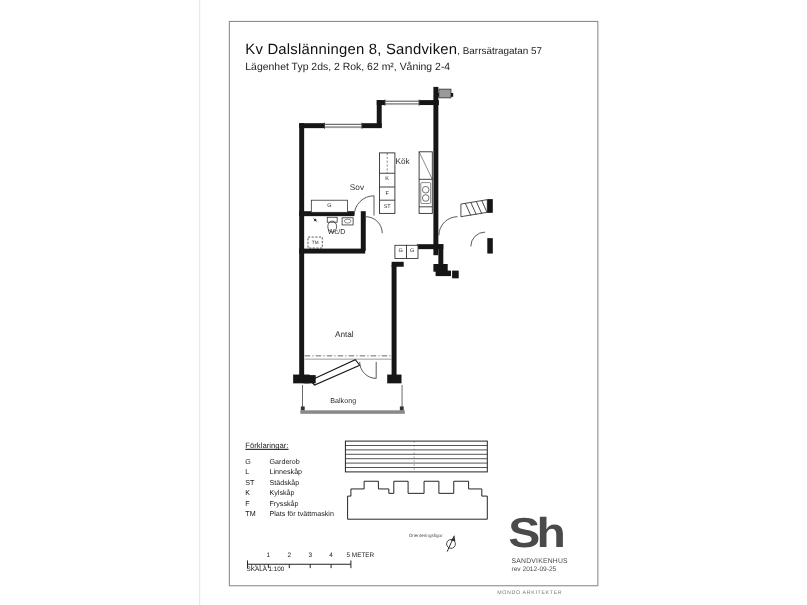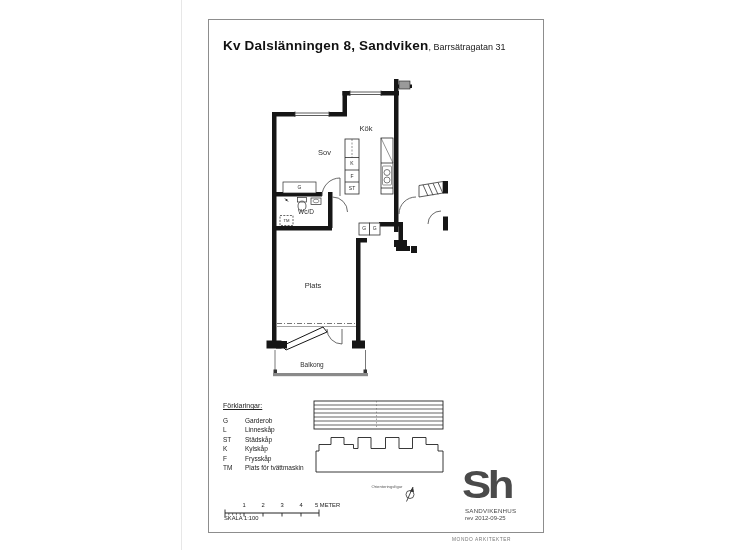--- a/index.html
+++ b/index.html
@@ -4,26 +4,26 @@
 <style>
   html,body{margin:0;padding:0;background:#ffffff;}
   .stage{position:relative;width:734px;height:550px;background:#ffffff;overflow:hidden;
          font-family:"Liberation Sans", sans-serif;color:#1a1a1a;}
   .scan-line{position:absolute;left:181px;top:0;width:1px;height:550px;background:#e7e7e7;}
   .sheet{position:absolute;left:208px;top:19px;width:336px;height:514px;background:#fff;
          border:1px solid #8d8d8d;box-sizing:border-box;}
   .plan-svg{position:absolute;left:0;top:0;}
   
   .title-block{position:absolute;left:14px;top:16px;white-space:nowrap;}
-  .title-main{font-size:13.5px;font-weight:bold;letter-spacing:.2px;color:#111;}
+  .title-main{font-size:13.5px;font-weight:normal;letter-spacing:.2px;color:#111;}
   .title-suffix{font-size:9px;color:#222;}
   .title-sub{font-size:9.5px;margin-top:2px;color:#222;}
   
   .plan-label{position:absolute;text-align:center;color:#2e2e2e;line-height:1;}
-  .lbl-room{font-size:7.5px;}
+  .lbl-room{font-size:7.5px;margin-top:18px;}
   .lbl-small{font-size:6.5px;}
   .lbl-fix{font-size:5px;}
   .lbl-tm{font-size:4.2px;}
   
   .legend{position:absolute;left:14px;top:382px;color:#222;}
   .legend-heading{font-size:7px;text-decoration:underline;margin-bottom:7px;}
   .legend-row{display:flex;font-size:6.5px;line-height:9.4px;}
   .legend-abbr{width:22px;}
   
   .orient-caption{position:absolute;left:147px;top:464px;width:62px;text-align:center;
@@ -42,22 +42,23 @@
 </head>
 <body>
 
 <div class="stage">
   <div class="scan-line"></div>
 
   <div class="sheet">
 
     <div class="title-block">
       <div>
-        <span class="title-main">Kv Dalslänningen 8, Sandviken</span><span class="title-suffix">, Barrsätragatan 31</span>
-      </div>
+        <span class="title-main">Kv Dalslänningen 8, Sandviken</span><span class="title-suffix">, Barrsätragatan 57</span>
+      </div>
+      <div class="title-sub">Lägenhet Typ 2ds, 2 Rok, 62 m², Våning 2-4</div>
     </div>
 
     <svg class="plan-svg" width="336" height="514" viewBox="0 0 336 514" xmlns="http://www.w3.org/2000/svg">
 
       <g fill="#161616">
         <rect x="63" y="92" width="75" height="4.5"></rect>
         <rect x="133.5" y="71" width="4.5" height="25"></rect>
         <rect x="133.5" y="71" width="56.5" height="4.5"></rect>
         <rect x="185" y="71" width="4.5" height="141"></rect>
         <rect x="63" y="92" width="4.5" height="229"></rect>
@@ -195,21 +196,21 @@
         <line x1="19.8" y1="493" x2="19.8" y2="495.3" stroke-width="0.6"></line>
         <line x1="23.6" y1="493" x2="23.6" y2="495.3" stroke-width="0.6"></line>
         <line x1="27.4" y1="493" x2="27.4" y2="495.3" stroke-width="0.6"></line>
         <line x1="31.2" y1="493" x2="31.2" y2="495.3" stroke-width="0.6"></line>
       </g>
     </svg>
 
     <div class="plan-label lbl-room" style="left:82px;top:129px;width:40px;text-align:right;">Sov</div>
     <div class="plan-label lbl-room" style="left:137px;top:105px;width:40px;">Kök</div>
     <div class="plan-label lbl-small" style="left:77px;top:189px;width:40px;">Wc/D</div>
-    <div class="plan-label lbl-room" style="left:84px;top:262px;width:40px;">Plats</div>
+    <div class="plan-label lbl-room" style="left:84px;top:262px;width:40px;">Antal</div>
     <div class="plan-label lbl-small" style="left:83px;top:342px;width:40px;">Balkong</div>
 
     <div class="plan-label lbl-fix" style="left:80px;top:165px;width:21px;">G</div>
     <div class="plan-label lbl-fix" style="left:136px;top:141px;width:14px;">K</div>
     <div class="plan-label lbl-fix" style="left:136px;top:153.5px;width:14px;">F</div>
     <div class="plan-label lbl-fix" style="left:136px;top:166px;width:14px;">ST</div>
     <div class="plan-label lbl-tm" style="left:71px;top:198.5px;width:13px;">TM</div>
     <div class="plan-label lbl-fix" style="left:150px;top:206px;width:10.5px;">G</div>
     <div class="plan-label lbl-fix" style="left:160.5px;top:206px;width:10.5px;">G</div>
 

